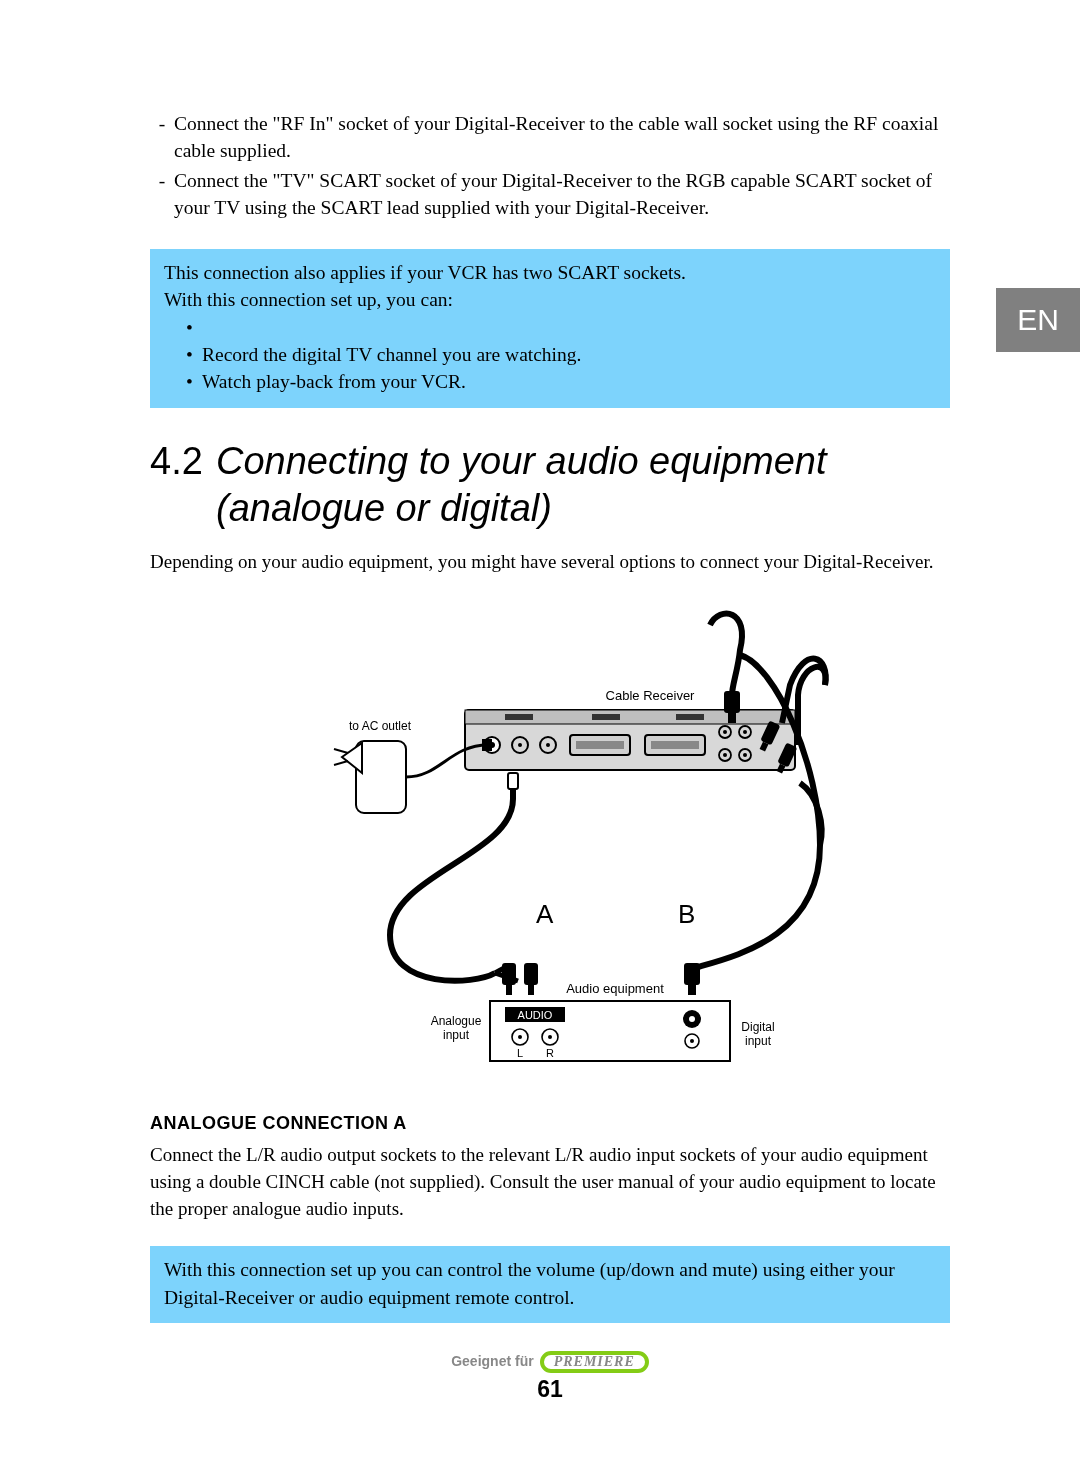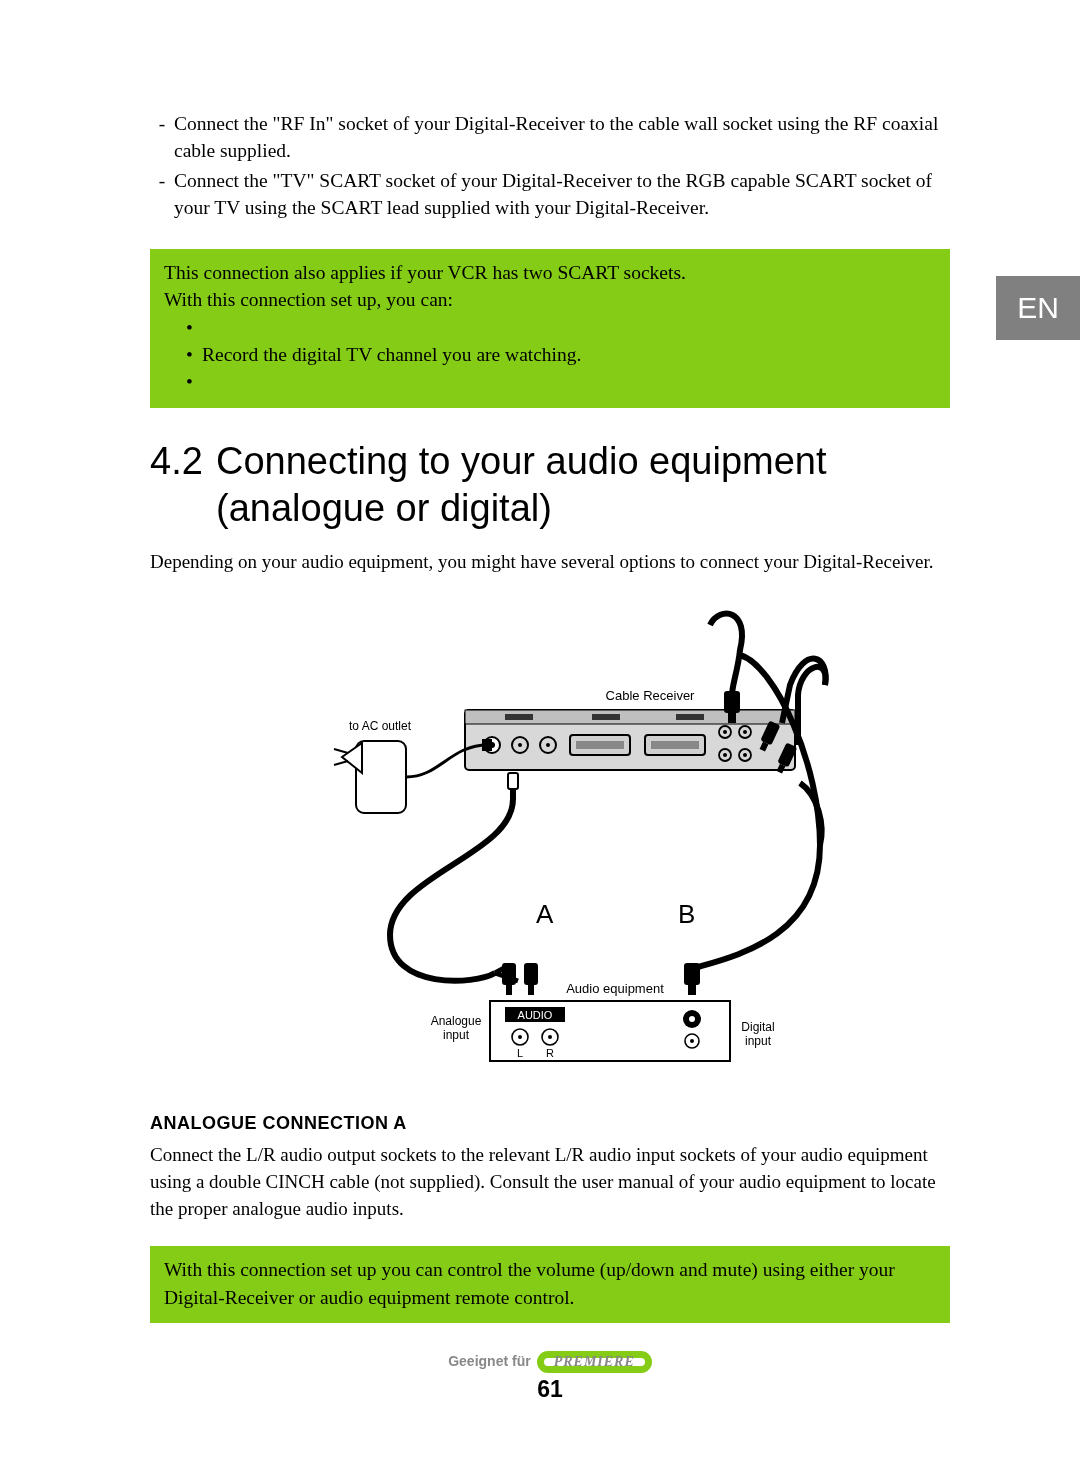--- a/index.html
+++ b/index.html
@@ -11,52 +11,52 @@
       padding: 110px 130px 50px 150px;
       position: relative;
       color: #000;
       line-height: 1.4;
     }
     .bullet-list { margin-bottom: 28px; }
     .bullet-item { display: flex; font-size: 19.5px; margin-bottom: 2px; }
     .bullet-dash { width: 24px; flex-shrink: 0; text-align: center; }
     .bullet-text { flex: 1; }
     .info-box {
-      background: #84cc16;
+      background: #7dd3fc;
       padding: 10px 14px 12px;
       font-size: 19.5px;
       margin-bottom: 30px;
     }
     .sub-bullets { margin-left: 22px; }
     .sub-bullet-item { display: flex; }
     .sub-bullet-dot { width: 16px; flex-shrink: 0; }
     .en-tab {
       position: absolute;
       right: 0;
-      top: 276px;
+      top: 288px;
       width: 84px;
       height: 64px;
       background: #808080;
       color: #fff;
       font-size: 30px;
       display: flex;
       align-items: center;
       justify-content: center;
       font-family: Arial, sans-serif;
     }
     h2.section-heading {
       font-family: Arial, Helvetica, sans-serif;
       font-weight: normal;
       font-size: 38px;
       display: flex;
       margin-bottom: 16px;
       line-height: 1.25;
     }
     .section-num { width: 66px; flex-shrink: 0; }
-    .section-title { flex: 1; }
+    .section-title { flex: 1; font-style: italic; }
     .intro-para { font-size: 19px; margin-bottom: 20px; }
     .diagram-wrap {
       width: 560px;
       margin: 0 auto 26px;
     }
     .diagram-wrap svg { display:block; }
     .sub-heading {
       font-family: Arial, Helvetica, sans-serif;
       font-weight: bold;
       font-size: 18px;
@@ -80,21 +80,21 @@
       font-family: Arial, sans-serif;
       font-size: 14px;
       font-weight: bold;
       color: #888;
       gap: 6px;
     }
     .premiere-badge {
       display: inline-flex;
       align-items: center;
       height: 22px;
-      border: 7px solid #84cc16;
+      border: 4px solid #84cc16;
       border-radius: 11px;
       padding: 0 10px;
       font-style: italic;
       font-family: Georgia, serif;
       font-weight: bold;
       font-size: 14px;
       letter-spacing: 1px;
       color: #888;
     }
     .page-num {
@@ -125,20 +125,21 @@
   <div class="sub-bullets">
     <div class="sub-bullet-item">
       <div class="sub-bullet-dot">•</div>
     </div>
     <div class="sub-bullet-item">
       <div class="sub-bullet-dot">•</div>
       <div>Record the digital TV channel you are watching.</div>
     </div>
     <div class="sub-bullet-item">
       <div class="sub-bullet-dot">•</div>
+      <div>Watch play-back from your VCR.</div>
     </div>
   </div>
 </div>
 
 <h2 class="section-heading">
   <span class="section-num">4.2</span>
   <span class="section-title">Connecting to your audio equipment (analogue or digital)</span>
 </h2>
 
 <div class="intro-para">Depending on your audio equipment, you might have several options to connect your Digital-Receiver.</div>

